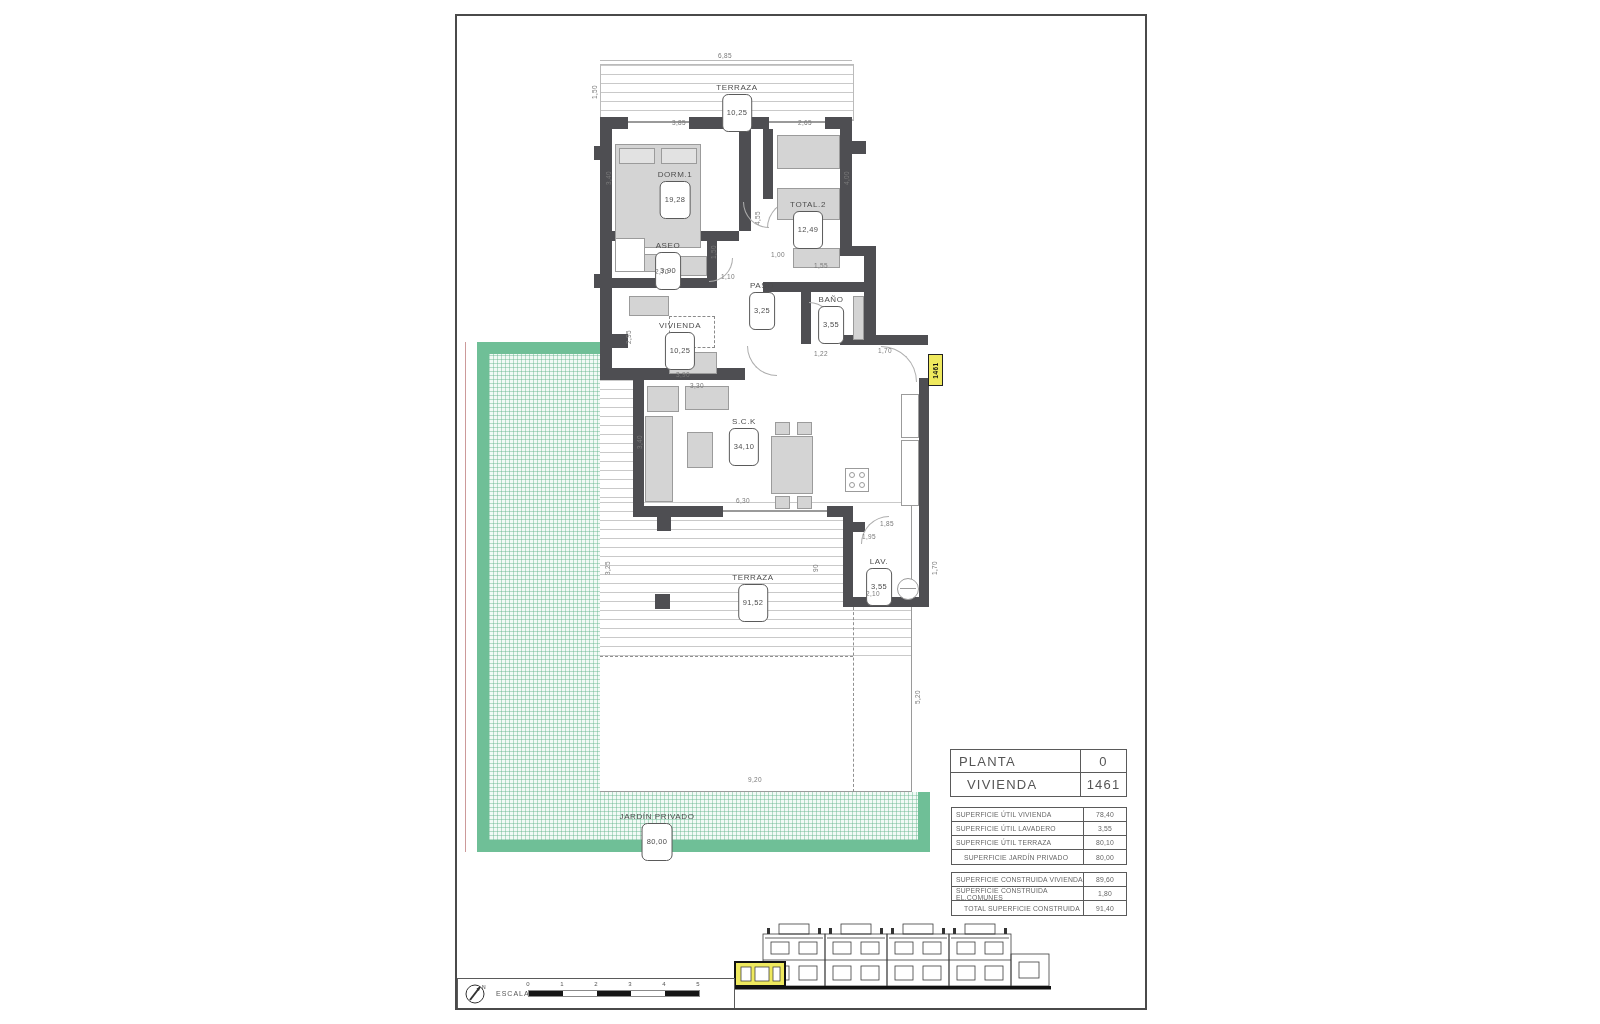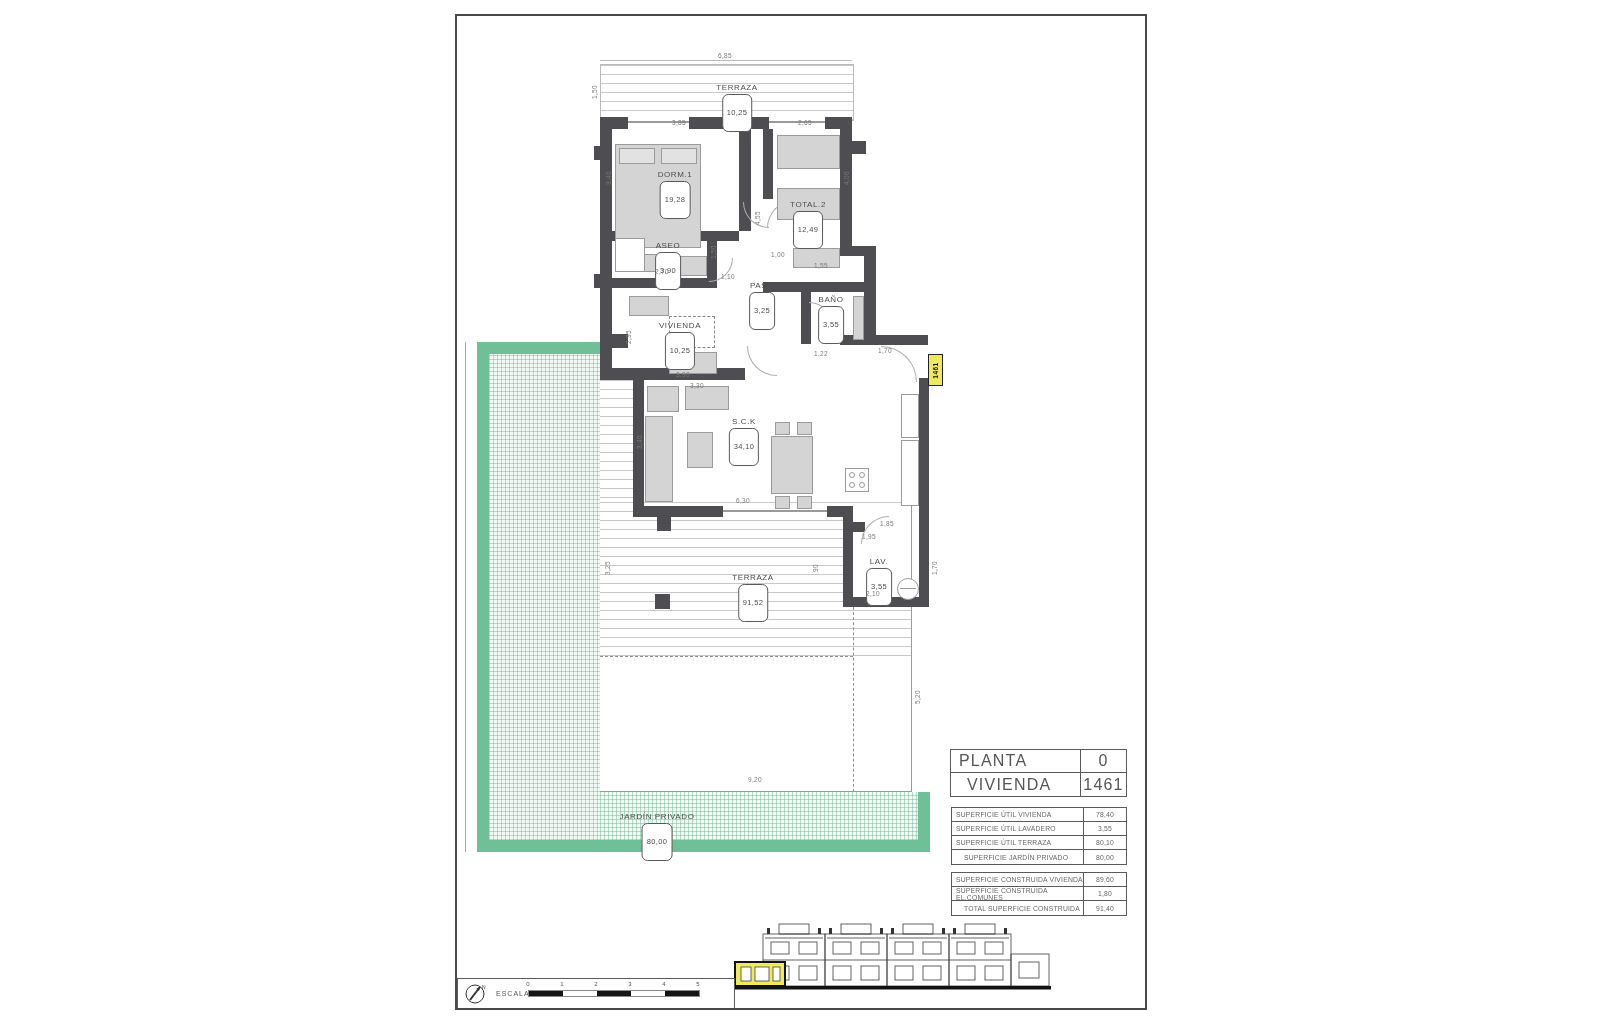--- a/index.html
+++ b/index.html
@@ -42,21 +42,21 @@
   .arc.br{border-left:none;border-top:none;border-bottom-right-radius:100%;}
   .arc.bl{border-right:none;border-top:none;border-bottom-left-radius:100%;}
   
   .tag{position:absolute;background:#efe95e;border:1px solid #222;color:#111;
     font-size:6.5px;font-weight:bold;display:flex;align-items:center;justify-content:center;}
   .tag span{transform:rotate(-90deg);letter-spacing:.5px;}
   
   .tb{position:absolute;border:1px solid #5a5a5a;background:#fff;}
   .tb-row{display:flex;box-sizing:border-box;align-items:center;border-bottom:1px solid #5a5a5a;}
   .tb-row:last-child{border-bottom:none;margin-left:8px;}
-  .tb-main .tb-row{height:23px;font-size:16px;color:#555;letter-spacing:1.2px;}
+  .tb-main .tb-row{height:23px;font-size:13px;color:#555;letter-spacing:1.2px;}
   .tb-main .lab{flex:1;padding-left:8px;}
   .tb-main .val{width:45px;text-align:center;border-left:1px solid #5a5a5a;align-self:stretch;
     display:flex;align-items:center;justify-content:center;}
   .tb-small .tb-row{height:14px;font-size:6.8px;color:#666;letter-spacing:.2px;}
   .tb-small .lab{flex:1;padding-left:4px;}
   .tb-small .val{width:42px;text-align:center;border-left:1px solid #5a5a5a;align-self:stretch;
     display:flex;align-items:center;justify-content:center;}
   
   .scalebox{position:absolute;border:1px solid #5a5a5a;background:#fff;}
   .esc{position:absolute;font-size:7px;color:#555;letter-spacing:1px;}

